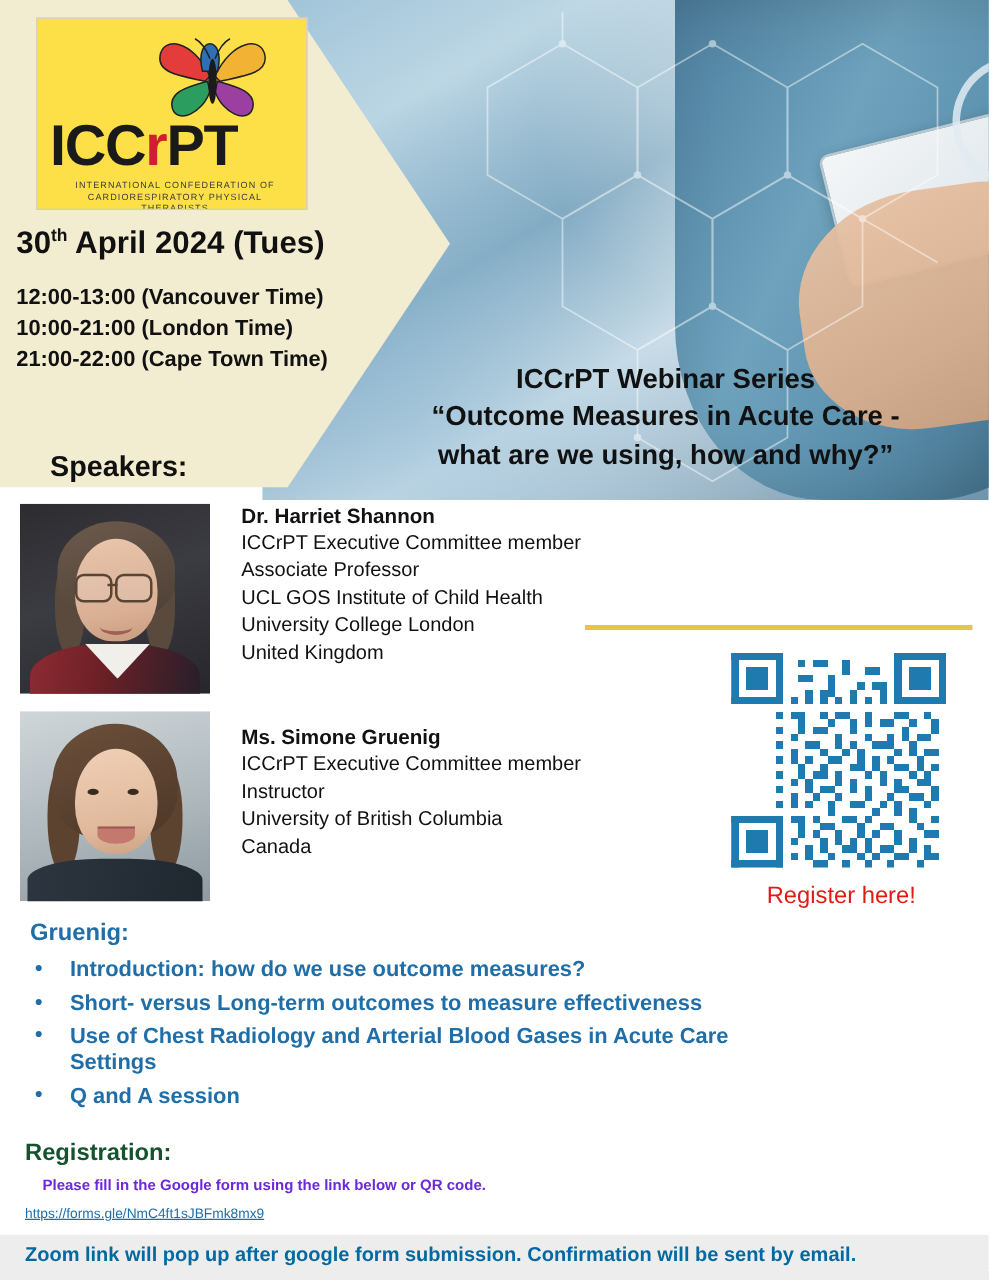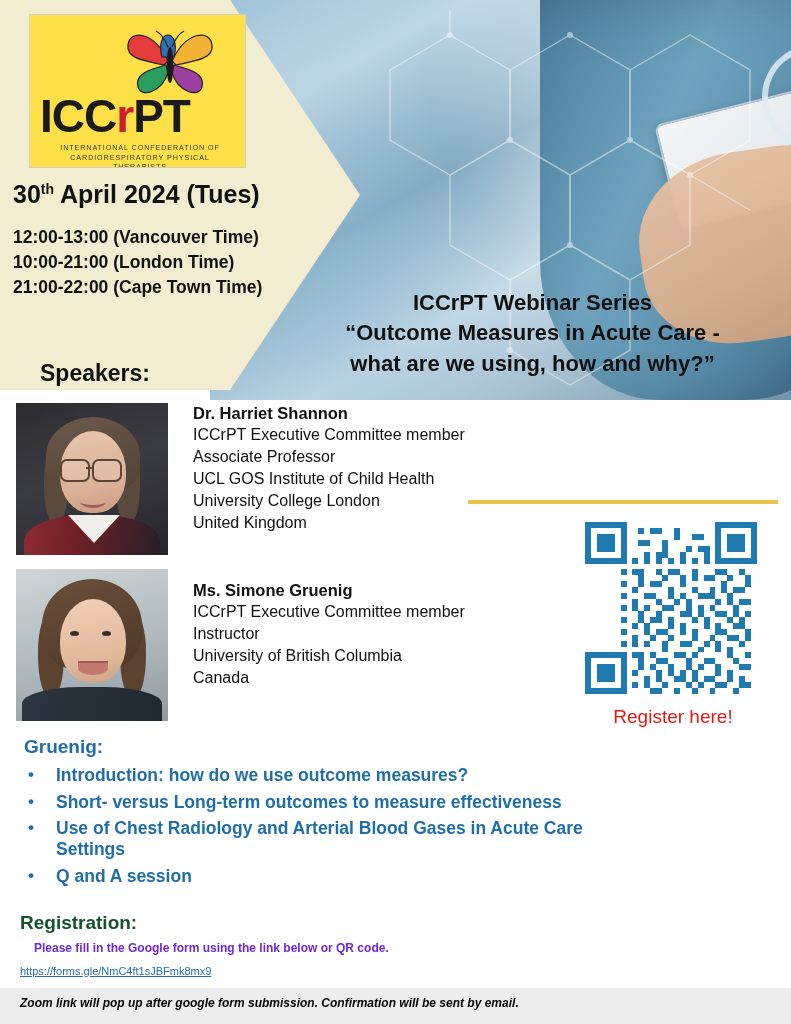--- a/index.html
+++ b/index.html
@@ -311,21 +311,21 @@
   }
   .footer-bar {
     position: absolute;
     left: 0; top: 988px;
     width: 791px; height: 36px;
     background: #ededed;
     z-index: 4;
   }
   .footer-text {
     position: absolute; left: 20px; top: 996px;
-    font-size: 12px; font-weight: bold; color: #000000; z-index: 5; font-style: italic;
+    font-size: 16px; font-weight: bold; color: #0369a1; z-index: 5;
   }
 </style>
 </head>
 <body>
 
 <div class="banner">
   <div class="banner-photo">
     <div class="scrub"></div>
     <div class="tablet"></div>
     <div class="hands"></div>

